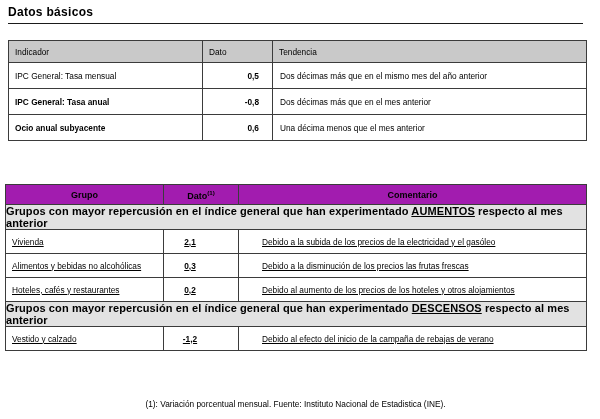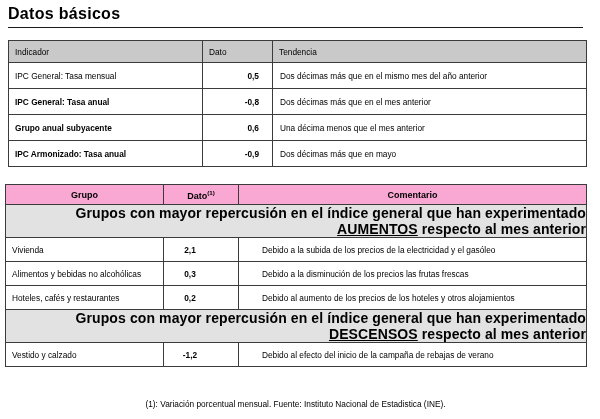--- a/index.html
+++ b/index.html
@@ -18,21 +18,21 @@
   }
 
   
   #page-title-wrap {
     position: absolute;
     left: 8px;
     top: 5px;
     width: 575px;
   }
   #page-title {
-    font-size: 16px;
+    font-size: 12px;
     font-weight: bold;
     letter-spacing: 0.3px;
     padding-bottom: 4px;
     white-space: nowrap;
   }
   #title-rule {
     height: 1px;
     background: #1a1a1a;
     width: 575px;
   }
@@ -77,35 +77,35 @@
     position: absolute;
     left: 5px;
     top: 184px;
     width: 581px;
   }
   #table-groups col.g-grp { width: 158px; }
   #table-groups col.g-dat { width: 75px; }
   #table-groups col.g-com { width: 348px; }
 
   #table-groups thead td {
-    background: #f9a8d4;
+    background: #a21caf;
     height: 19px;
     text-align: center;
     font-weight: bold;
     font-size: 9px;
   }
   #table-groups td.section {
     background: #e2e2e2;
     height: 17px;
-    text-align: right;
-    font-weight: bold;
-    font-size: 14px;
+    text-align: left;
+    font-weight: bold;
+    font-size: 11px;
     letter-spacing: 0.1px;
   }
-  #table-groups tbody tr.datarow { height: 24px; }
+  #table-groups tbody tr.datarow { height: 24px; text-decoration: underline; }
   #table-groups td.grp { padding-left: 6px; }
   #table-groups td.dat { text-align: center; font-weight: bold; padding-right: 22px; }
   #table-groups td.com { padding-left: 23px; margin-top: 16px; }
 
   sup.fn {
     font-size: 6.2px;
     vertical-align: super;
     font-weight: bold;
   }
   u.emph { text-decoration: underline; }
@@ -146,28 +146,23 @@
         <td class="ind">IPC General: Tasa mensual</td>
         <td class="dat">0,5</td>
         <td class="ten">Dos décimas más que en el mismo mes del año anterior</td>
       </tr>
       <tr class="bold">
         <td class="ind">IPC General: Tasa anual</td>
         <td class="dat">-0,8</td>
         <td class="ten">Dos décimas más que en el mes anterior</td>
       </tr>
       <tr class="bold">
-        <td class="ind">Grupo anual subyacente</td>
+        <td class="ind">Ocio anual subyacente</td>
         <td class="dat">0,6</td>
         <td class="ten">Una décima menos que el mes anterior</td>
-      </tr>
-      <tr class="bold">
-        <td class="ind">IPC Armonizado:  Tasa anual</td>
-        <td class="dat">-0,9</td>
-        <td class="ten">Dos décimas más que en mayo</td>
       </tr>
     </tbody>
 </table>
 
 <table id="table-groups">
   <colgroup>
     <col class="g-grp">
       <col class="g-dat">
       <col class="g-com">
   </colgroup>

